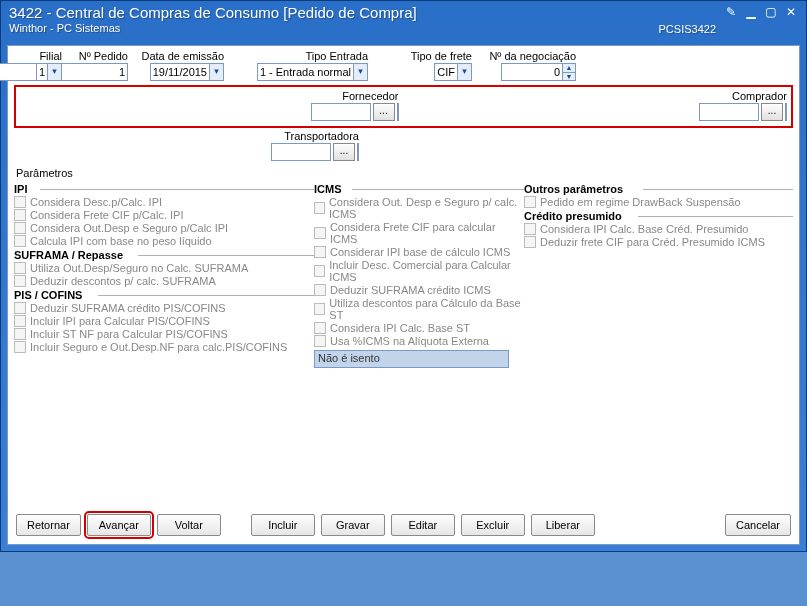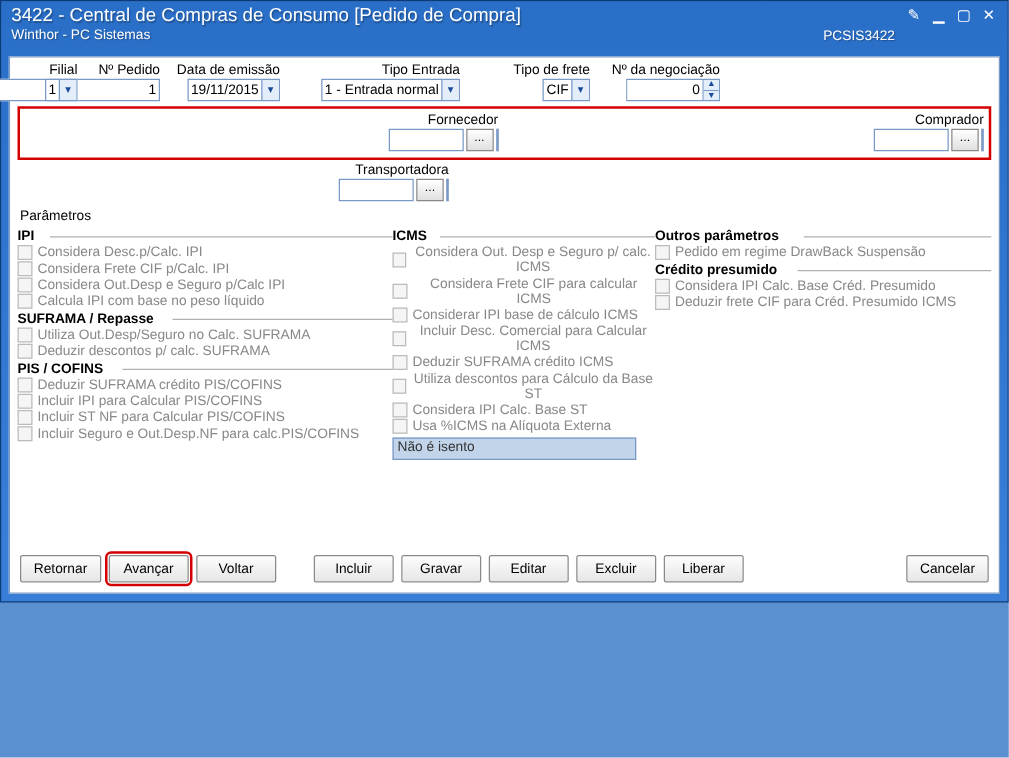--- a/index.html
+++ b/index.html
@@ -7,21 +7,21 @@
     margin: 0;
     font-family: Tahoma, Arial, sans-serif;
     font-size: 11px;
     background: #5a8fd0;
     width: 807px;
     height: 606px;
     overflow: hidden;
   }
   .window {
     width: 807px;
-    height: 482px;
+    height: 552px;
     background: linear-gradient(to bottom, #2a6fc7 0%, #3a7fd7 100%);
     border: 1px solid #0a3a7a;
     position: relative;
   }
   .titlebar {
     height: 40px;
     padding: 3px 8px 0 8px;
     color: #fff;
   }
   .titlebar .title {
@@ -177,21 +177,20 @@
     right: 0;
     left: var(--line-left, 100px);
   }
   .param-line {
     display: flex;
     align-items: center;
     gap: 4px;
     color: #888;
     margin: 1px 0;
     font-size: 11px;
-    text-align: center;
   }
   .param-line .chk {
     width: 12px;
     height: 12px;
     border: 1px solid #bbb;
     background: #f5f5f5;
   }
   .isento-box {
     margin-top: 3px;
     height: 18px;

